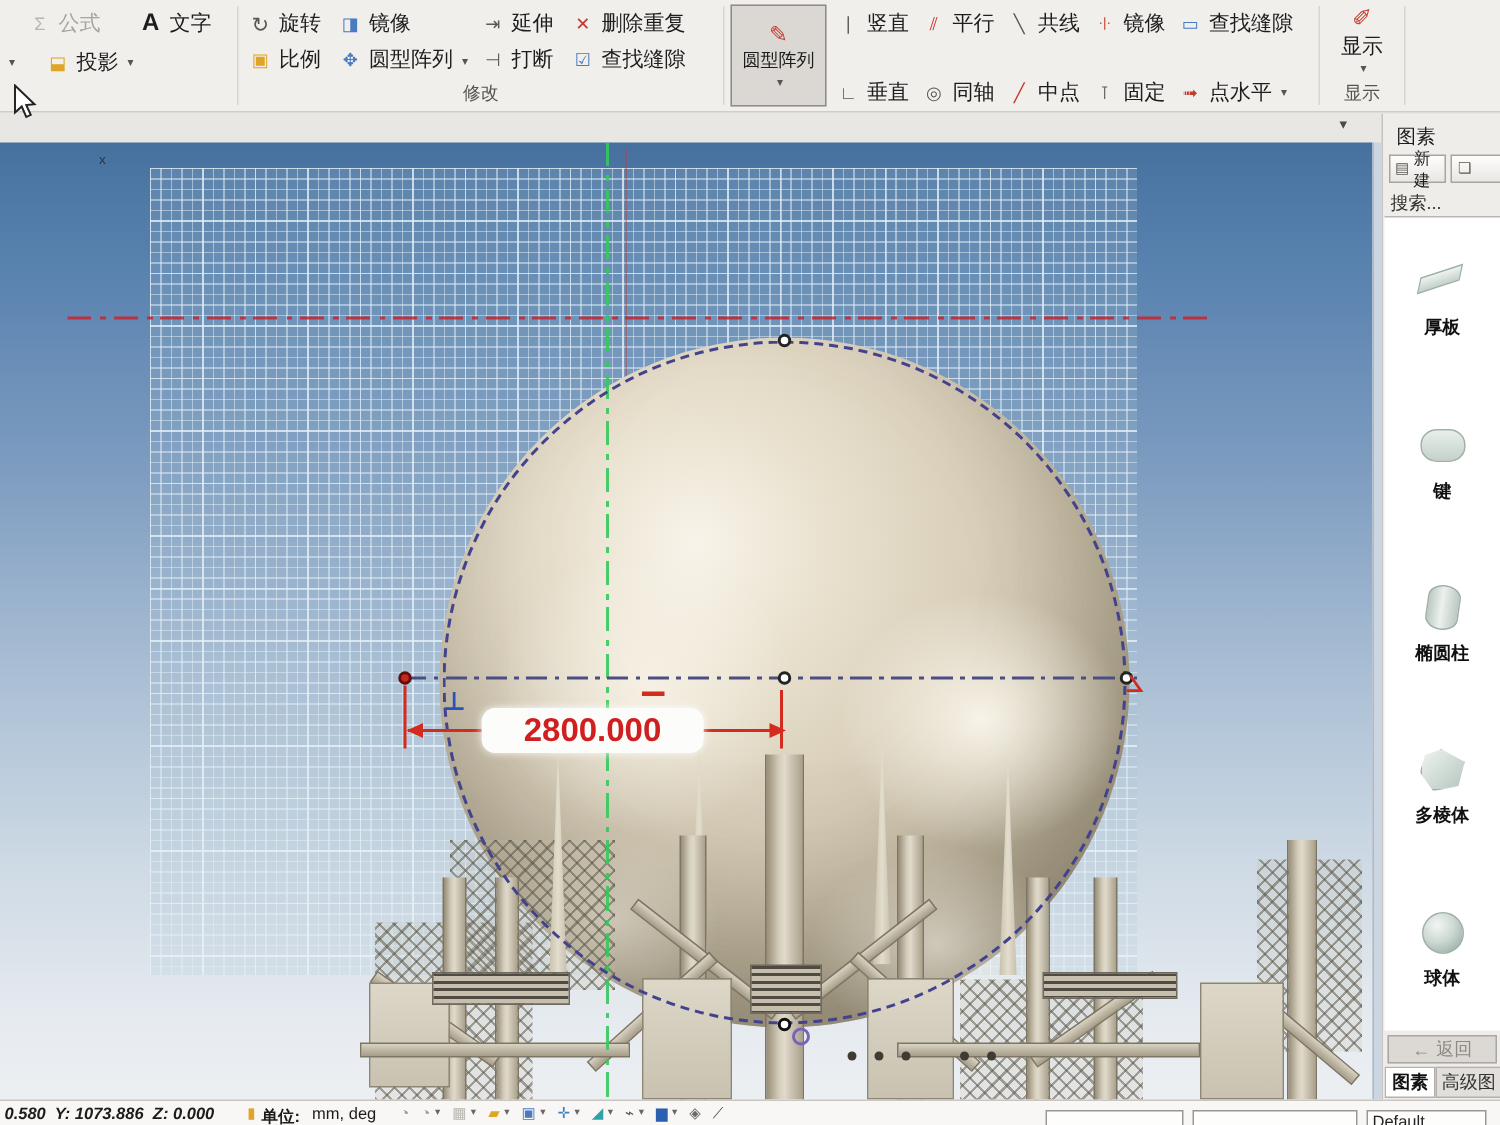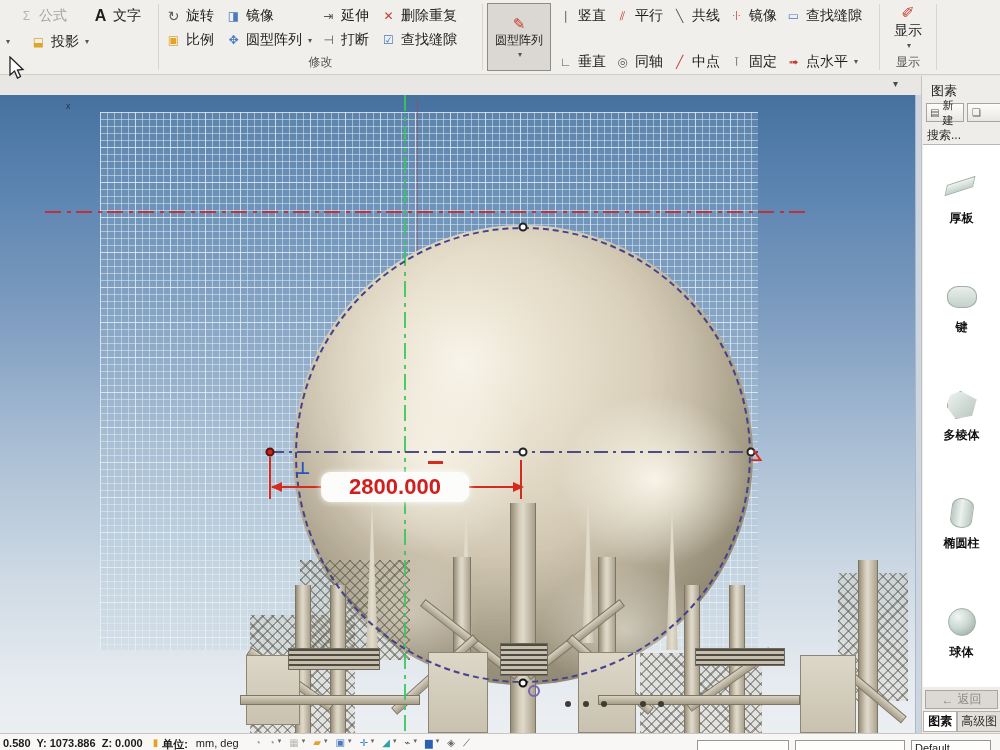--- a/index.html
+++ b/index.html
@@ -106,21 +106,21 @@
   #pback { position:absolute; left:3px; top:614px; width:73px; height:19px; background:#dcd9d4; border:1px solid #aaa7a2;
     display:flex; align-items:center; justify-content:center; gap:4px; font-size:12px; color:#8d8a85; }
   #ptabs { position:absolute; left:1px; top:635px; width:78px; height:21px; display:flex; overflow:hidden; }
   .ptab { height:21px; font-size:12px; display:flex; align-items:center; justify-content:center; border:1px solid #b3b0ab; }
   #ptab-a { width:36px; background:#fff; font-weight:bold; color:#111; }
   #ptab-b { width:46px; background:#e2dfda; color:#333; white-space:nowrap; }
 
   
   #statusbar { position:absolute; left:0; top:733px; width:1000px; height:17px; background:#f8f7f5; border-top:1px solid #c9c6c2;
     display:flex; align-items:flex-start; font-size:11px; color:#1c1c1c; }
-  #coords { margin:3px 0 0 3px; font-weight:bold; white-space:pre; }
+  #coords { margin:3px 12px 0 3px; font-weight:bold; white-space:pre;font-style:italic; }
   #unit-ic { margin:3px 4px 0 10px; color:#e0a526; font-size:10px; }
   #units-label { margin-top:3px; font-weight:bold; }
   #units-value { margin:3px 0 0 8px; white-space:pre; }
   #snapicons { display:flex; margin:3px 0 0 10px; gap:2px; }
   .sic { font-size:10px; margin-left:6px; }
   .sic-caret { font-size:7px; color:#666; margin-left:1px; }
   .sdrop { position:absolute; top:6px; height:18px; background:#fdfdfc; border:1px solid #9a9792; font-size:11px; color:#222; padding:1px 3px; overflow:hidden; }
   #sdrop1 { left:697px; width:92px; }
   #sdrop2 { left:795px; width:110px; }
   #sdrop3 { left:911px; width:80px; }
@@ -373,29 +373,29 @@
         <div class="plabel">厚板</div>
       </div>
       <div class="pitem">
         <div class="pic">
             <div class="keysh"></div>
           </div>
         <div class="plabel">键</div>
       </div>
       <div class="pitem">
         <div class="pic">
+            <div class="ecyl"></div>
+          </div>
+        <div class="plabel">椭圆柱</div>
+      </div>
+      <div class="pitem">
+        <div class="pic">
             <div class="poly"></div>
           </div>
         <div class="plabel">多棱体</div>
-      </div>
-      <div class="pitem">
-        <div class="pic">
-            <div class="ecyl"></div>
-          </div>
-        <div class="plabel">椭圆柱</div>
       </div>
       <div class="pitem">
         <div class="pic">
             <div class="ball"></div>
           </div>
         <div class="plabel">球体</div>
       </div>
     </div>
 
     <div id="pback">

